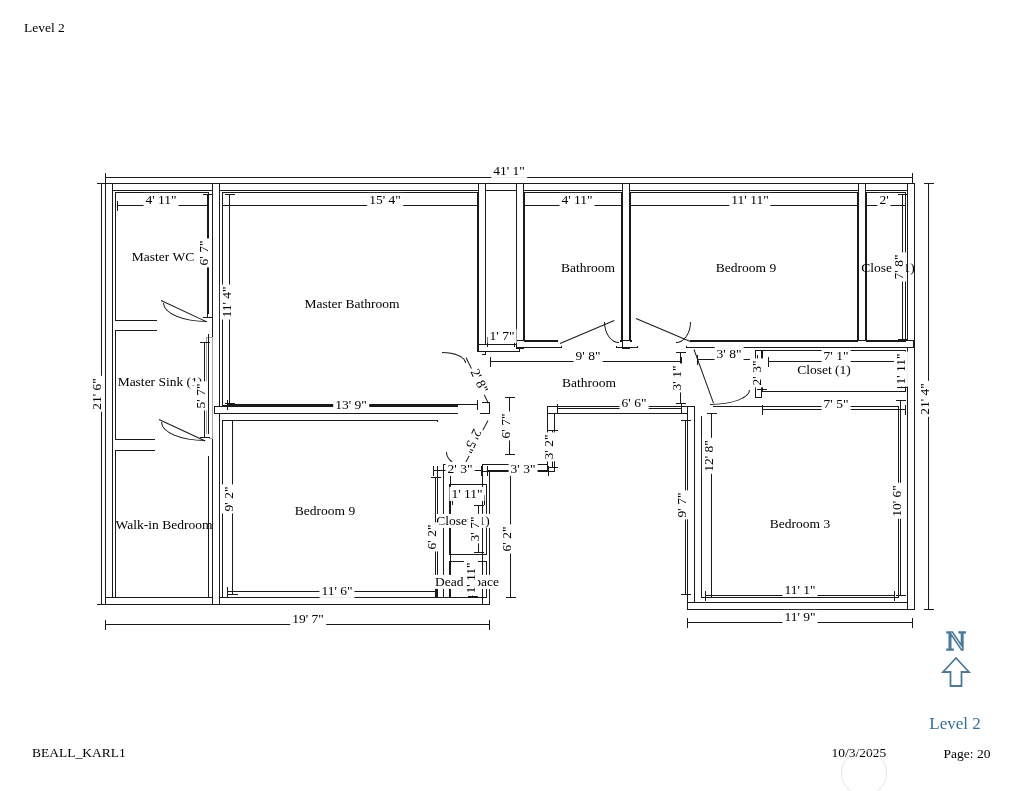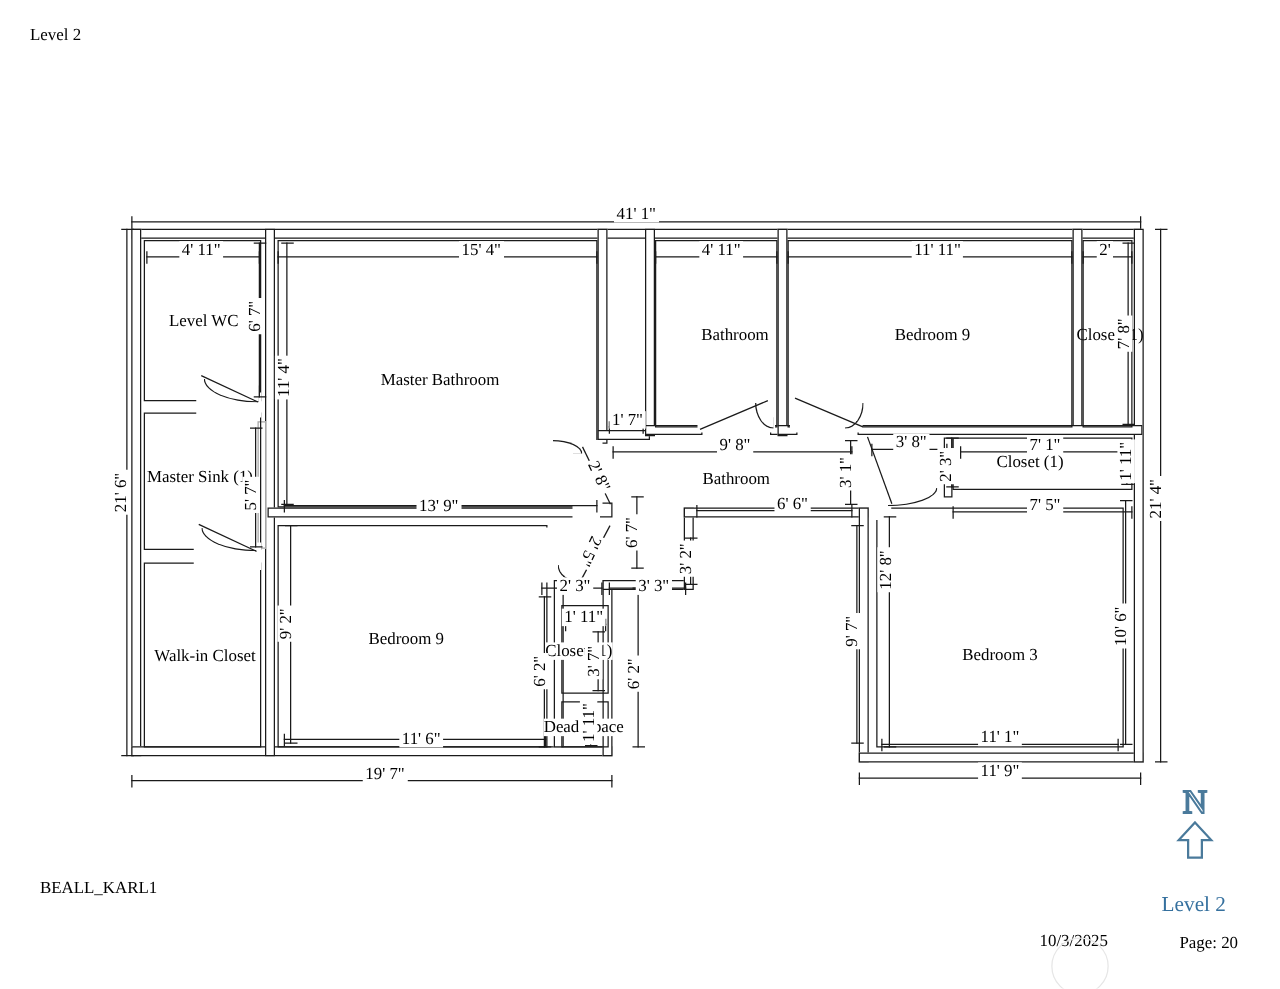--- a/index.html
+++ b/index.html
@@ -26,21 +26,21 @@
   .txt.c{transform:translate(-50%,-50%)}
   .level-blue{position:absolute;font-size:17px;color:#35709e;white-space:nowrap;transform:translate(-50%,-50%)}
   .wm-circle{position:absolute;border:1px solid #e6e6e6;border-radius:50%}
 </style>
 </head>
 <body>
 
 <div id="canvas">
 
   <div class="txt" style="left:24px;top:28px">Level 2</div>
-  <div class="txt" style="left:32px;top:710px">BEALL_KARL1</div>
+  <div class="txt" style="left:32px;top:753px">BEALL_KARL1</div>
   <div class="txt c" style="left:859px;top:753px">10/3/2025</div>
   <div class="txt c" style="left:967px;top:754px">Page: 20</div>
   <div class="level-blue" style="left:955px;top:724px">Level 2</div>
   <div class="wm-circle" style="left:841px;top:750px;width:44px;height:44px"></div>
 
   <svg style="position:absolute;left:934px;top:626px" width="44" height="62" viewBox="0 0 44 62">
     <text x="22" y="24" text-anchor="middle" font-size="27" font-family="Liberation Serif, serif" fill="#ffffff" stroke="#4a7a9b" stroke-width="1.6">N</text>
     <path d="M22 32 L35 46 L27.5 46 L27.5 60 L16.5 60 L16.5 46 L9 46 Z" fill="#ffffff" stroke="#4a7a9b" stroke-width="1.8"></path>
   </svg>
 
@@ -187,27 +187,27 @@
   <div class="lab v" style="left:471px;top:578px">1' 11"</div>
   <div class="lab v" style="left:229px;top:499px">9' 2"</div>
   <div class="lab v" style="left:682px;top:505px">9' 7"</div>
   <div class="lab v" style="left:709px;top:456px">12' 8"</div>
   <div class="lab v" style="left:897px;top:501px">10' 6"</div>
   <div class="lab v" style="left:925px;top:399px">21' 4"</div>
 
   <div class="lab" style="left:479px;top:381px;transform:translate(-50%,-50%) rotate(65deg)">2' 8"</div>
   <div class="lab" style="left:472px;top:441px;transform:translate(-50%,-50%) rotate(115deg)">2' 5"</div>
 
-  <div class="room-lab" style="left:163px;top:257px">Level WC</div>
+  <div class="room-lab" style="left:163px;top:257px">Master WC</div>
   <div class="room-lab" style="left:352px;top:304px">Master Bathroom</div>
   <div class="room-lab" style="left:588px;top:268px">Bathroom</div>
   <div class="room-lab" style="left:746px;top:268px">Bedroom 9</div>
   <div class="room-lab" style="left:888px;top:268px">Closet (1)</div>
   <div class="room-lab" style="left:160px;top:382px">Master Sink (1)</div>
   <div class="room-lab" style="left:589px;top:383px">Bathroom</div>
   <div class="room-lab" style="left:824px;top:370px">Closet (1)</div>
-  <div class="room-lab" style="left:164px;top:525px">Walk-in Closet</div>
+  <div class="room-lab" style="left:164px;top:525px">Walk-in Bedroom</div>
   <div class="room-lab" style="left:325px;top:511px">Bedroom 9</div>
   <div class="room-lab" style="left:463px;top:521px;background:#fff">Closet (1)</div>
   <div class="room-lab" style="left:467px;top:582px;background:#fff">Dead Space</div>
   <div class="room-lab" style="left:800px;top:524px">Bedroom 3</div>
 
 </div>
 
 </body></html>

